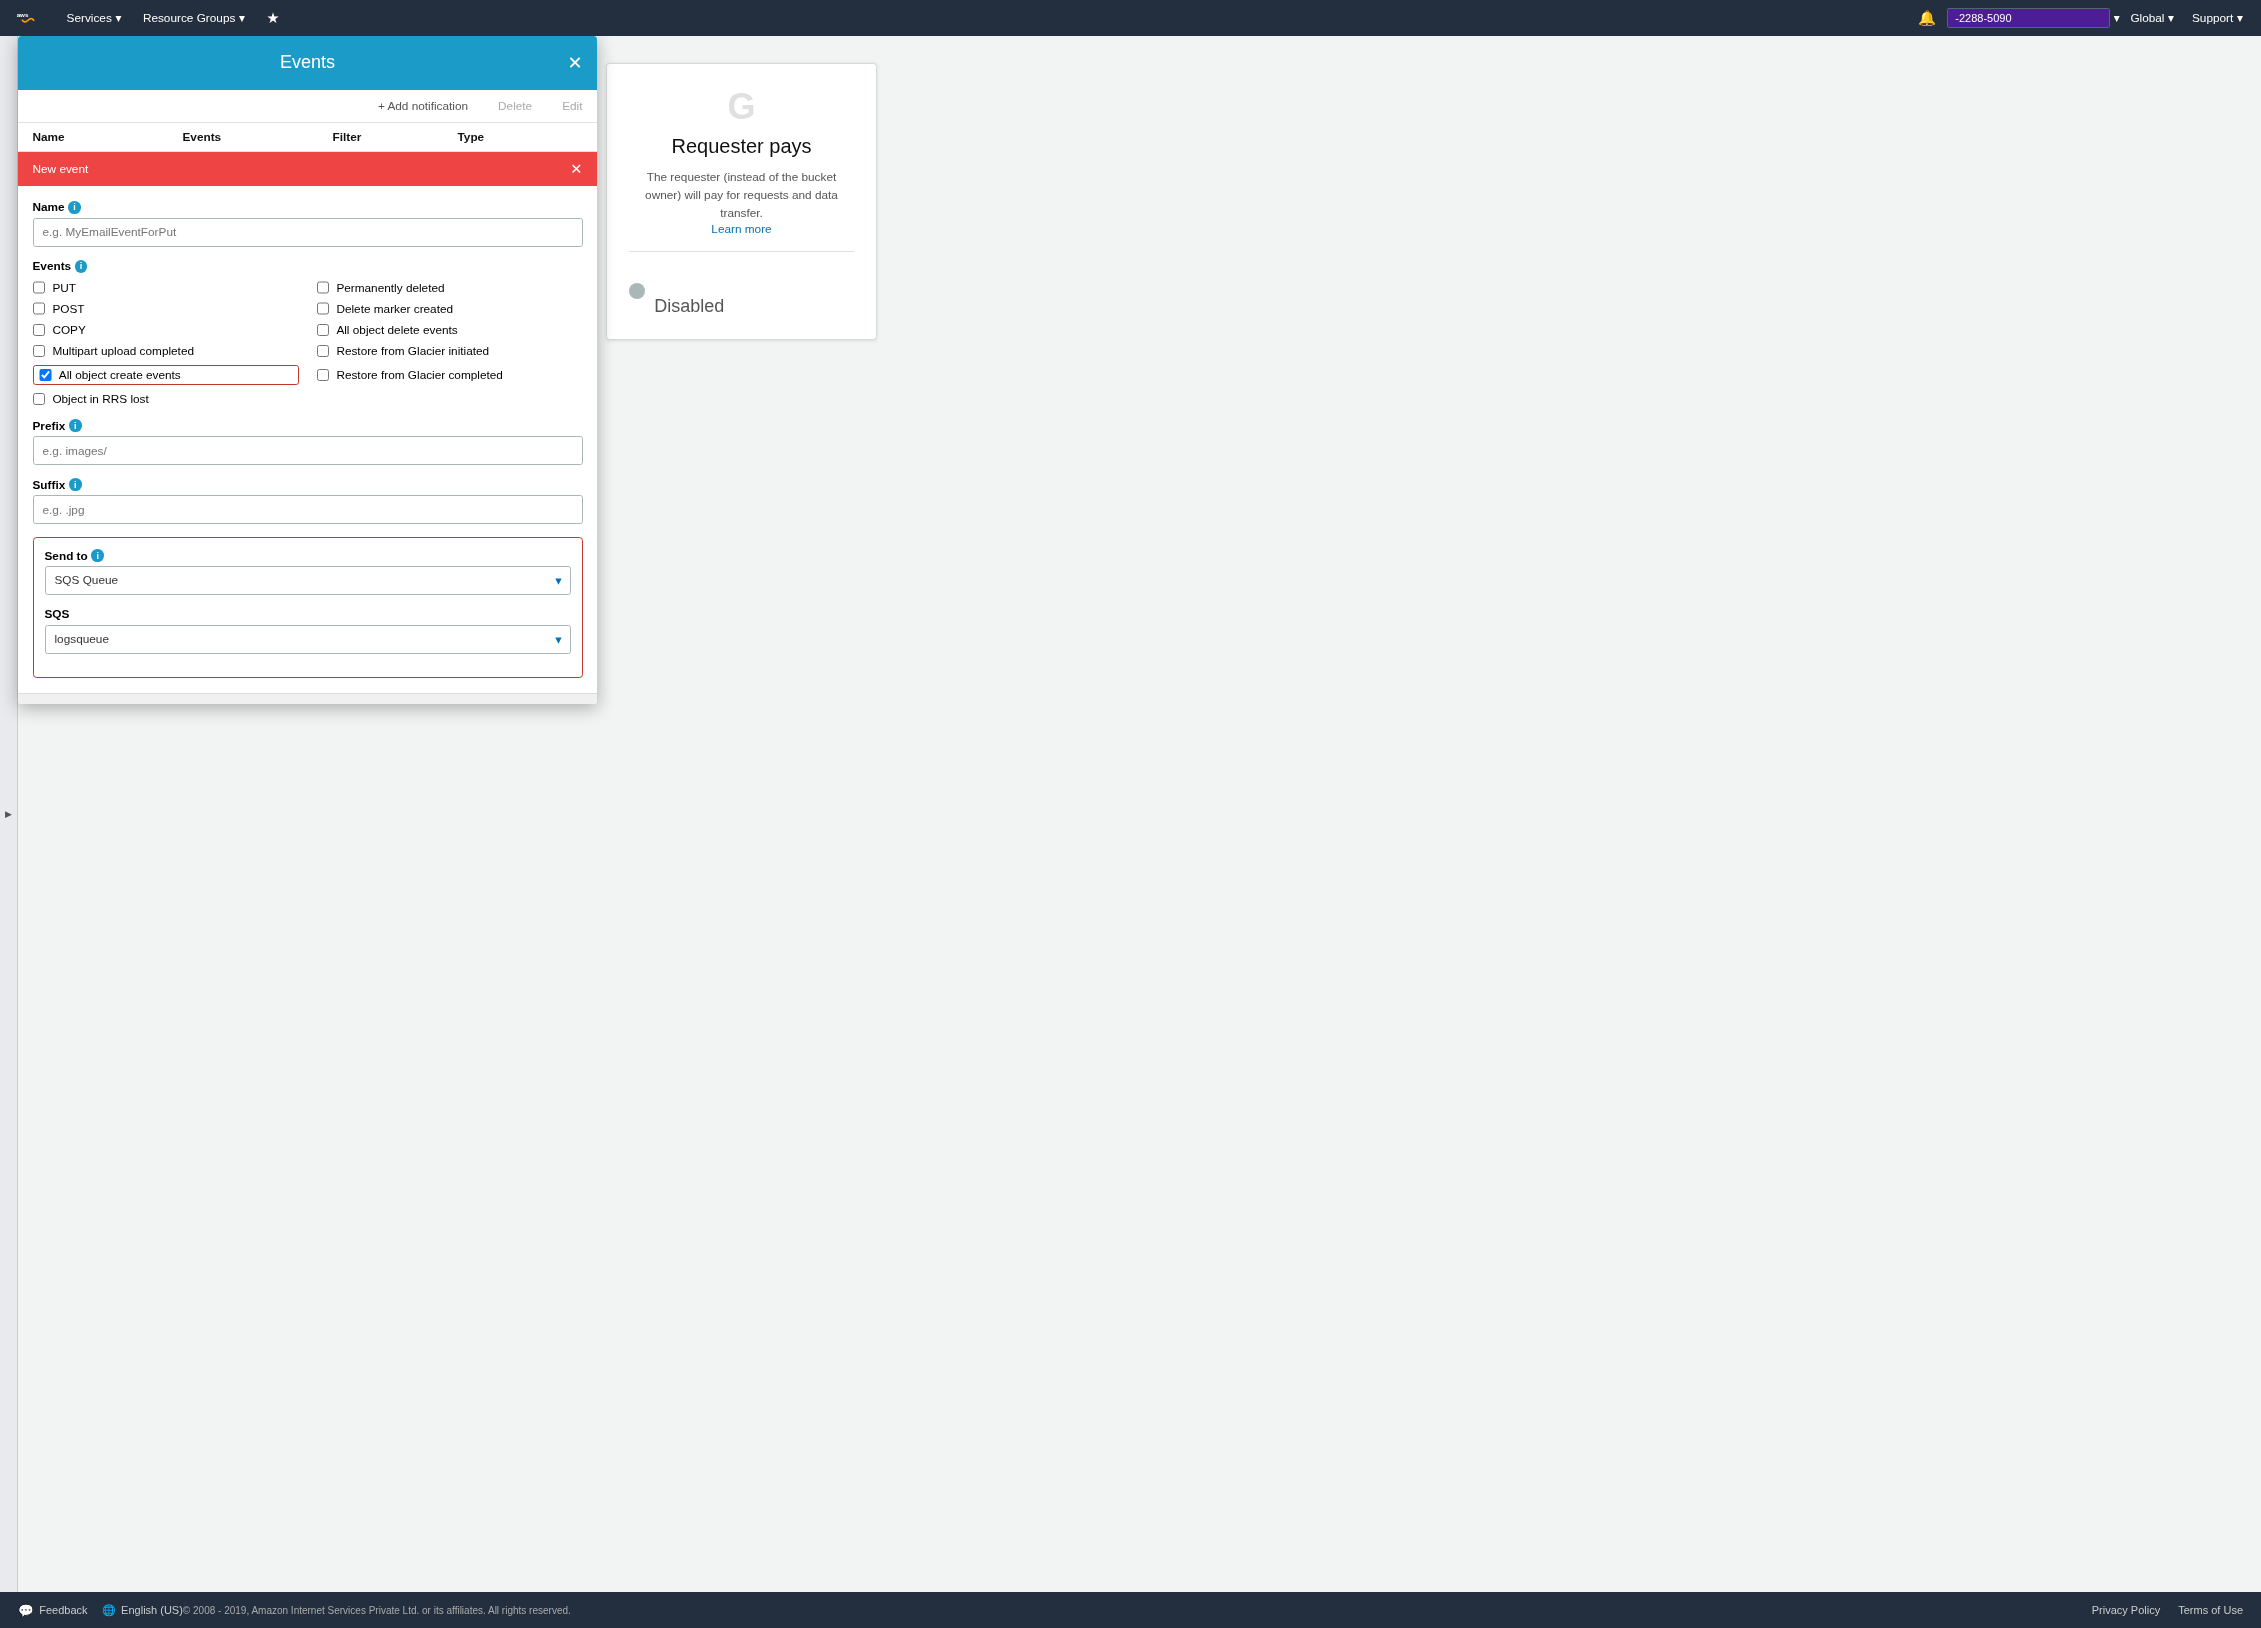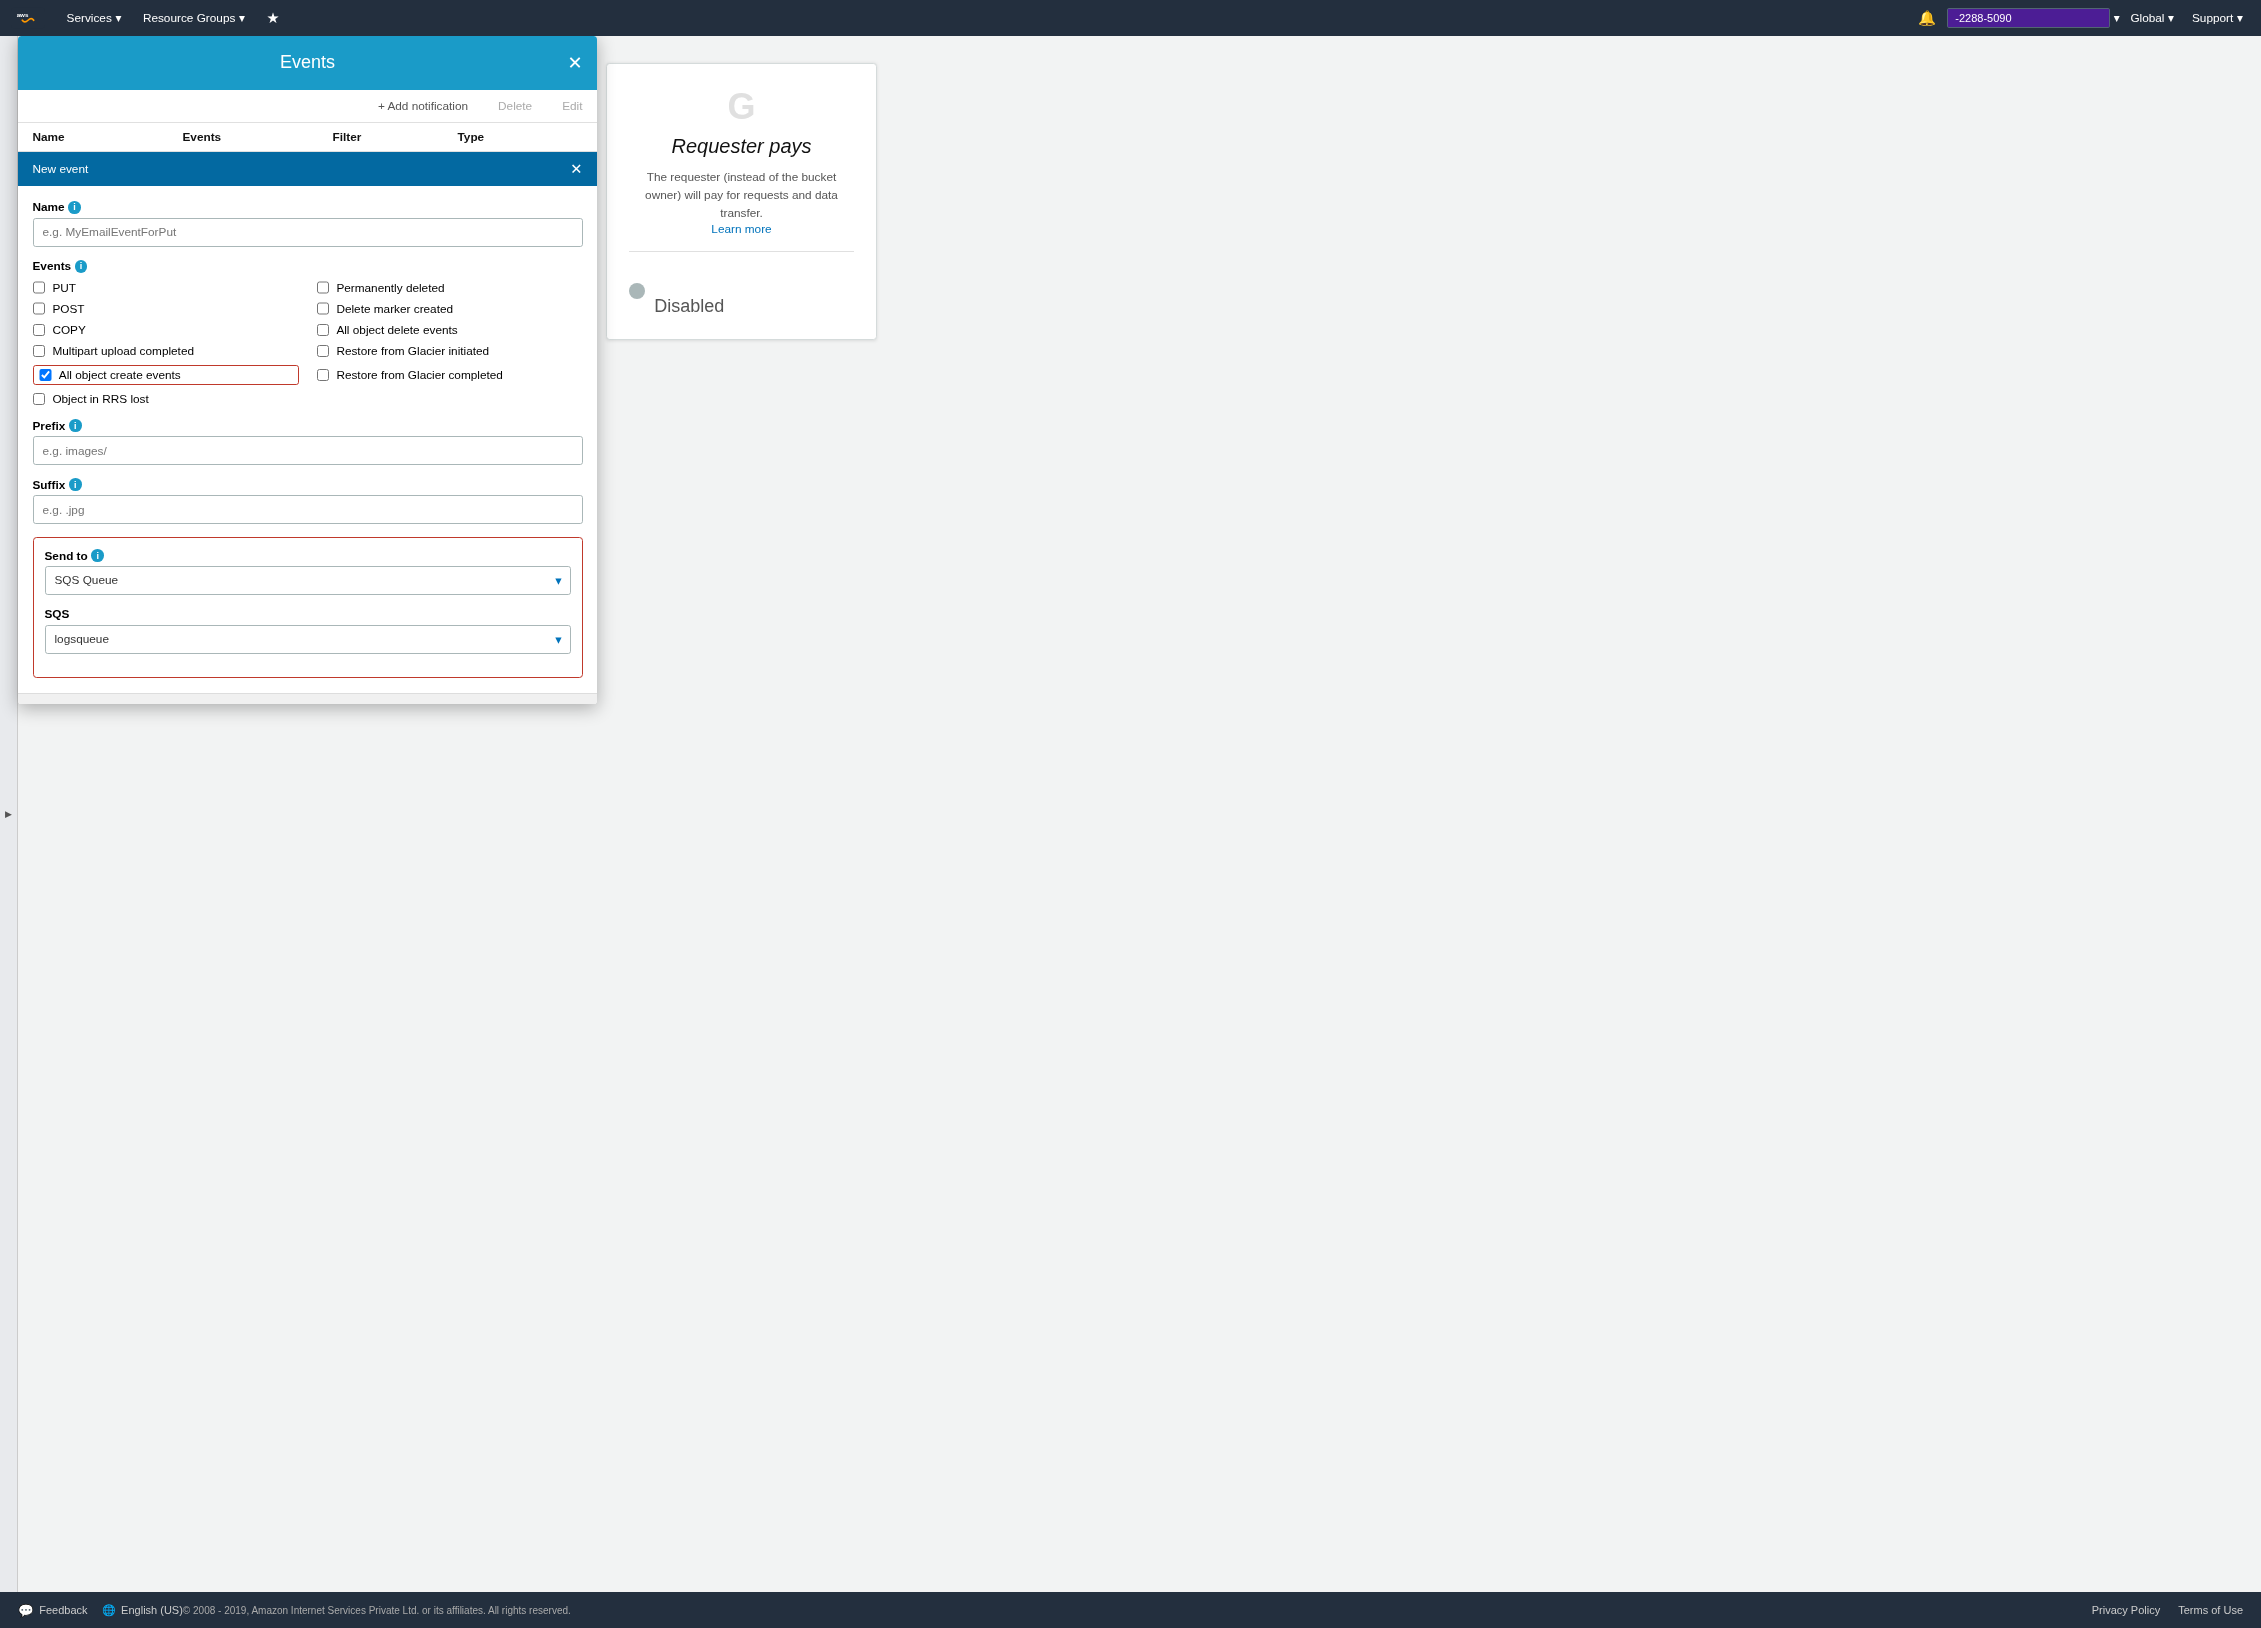--- a/index.html
+++ b/index.html
@@ -124,21 +124,21 @@
     .modal-table-header {
       display: grid;
       grid-template-columns: 1.2fr 1.2fr 1fr 1fr;
       padding: 7.2px 14.5px;
       font-weight: bold;
       font-size: 11.8px;
       border-bottom: 0.9px solid #e0e0e0;
       color: #111;
     }
     .new-event-row {
-      background: #0369a1;
+      background: #ef4444;
       color: #fff;
       padding: 9px 14.5px;
       display: flex;
       align-items: center;
       justify-content: space-between;
       font-size: 11.8px;
     }
     .new-event-close {
       color: #fff;
       cursor: pointer;
@@ -265,21 +265,20 @@
       margin-bottom: 7.2px;
       text-align: center;
       font-weight: bold;
     }
     .requester-card h2 {
       font-size: 20px;
       font-weight: 400;
       text-align: center;
       color: #111;
       margin-bottom: 11px;
-      font-style: italic;
     }
     .requester-card p {
       font-size: 11.8px;
       color: #555;
       text-align: center;
       line-height: 1.5;
     }
     .requester-card .learn-more {
       color: #0073bb;
       text-align: center;

